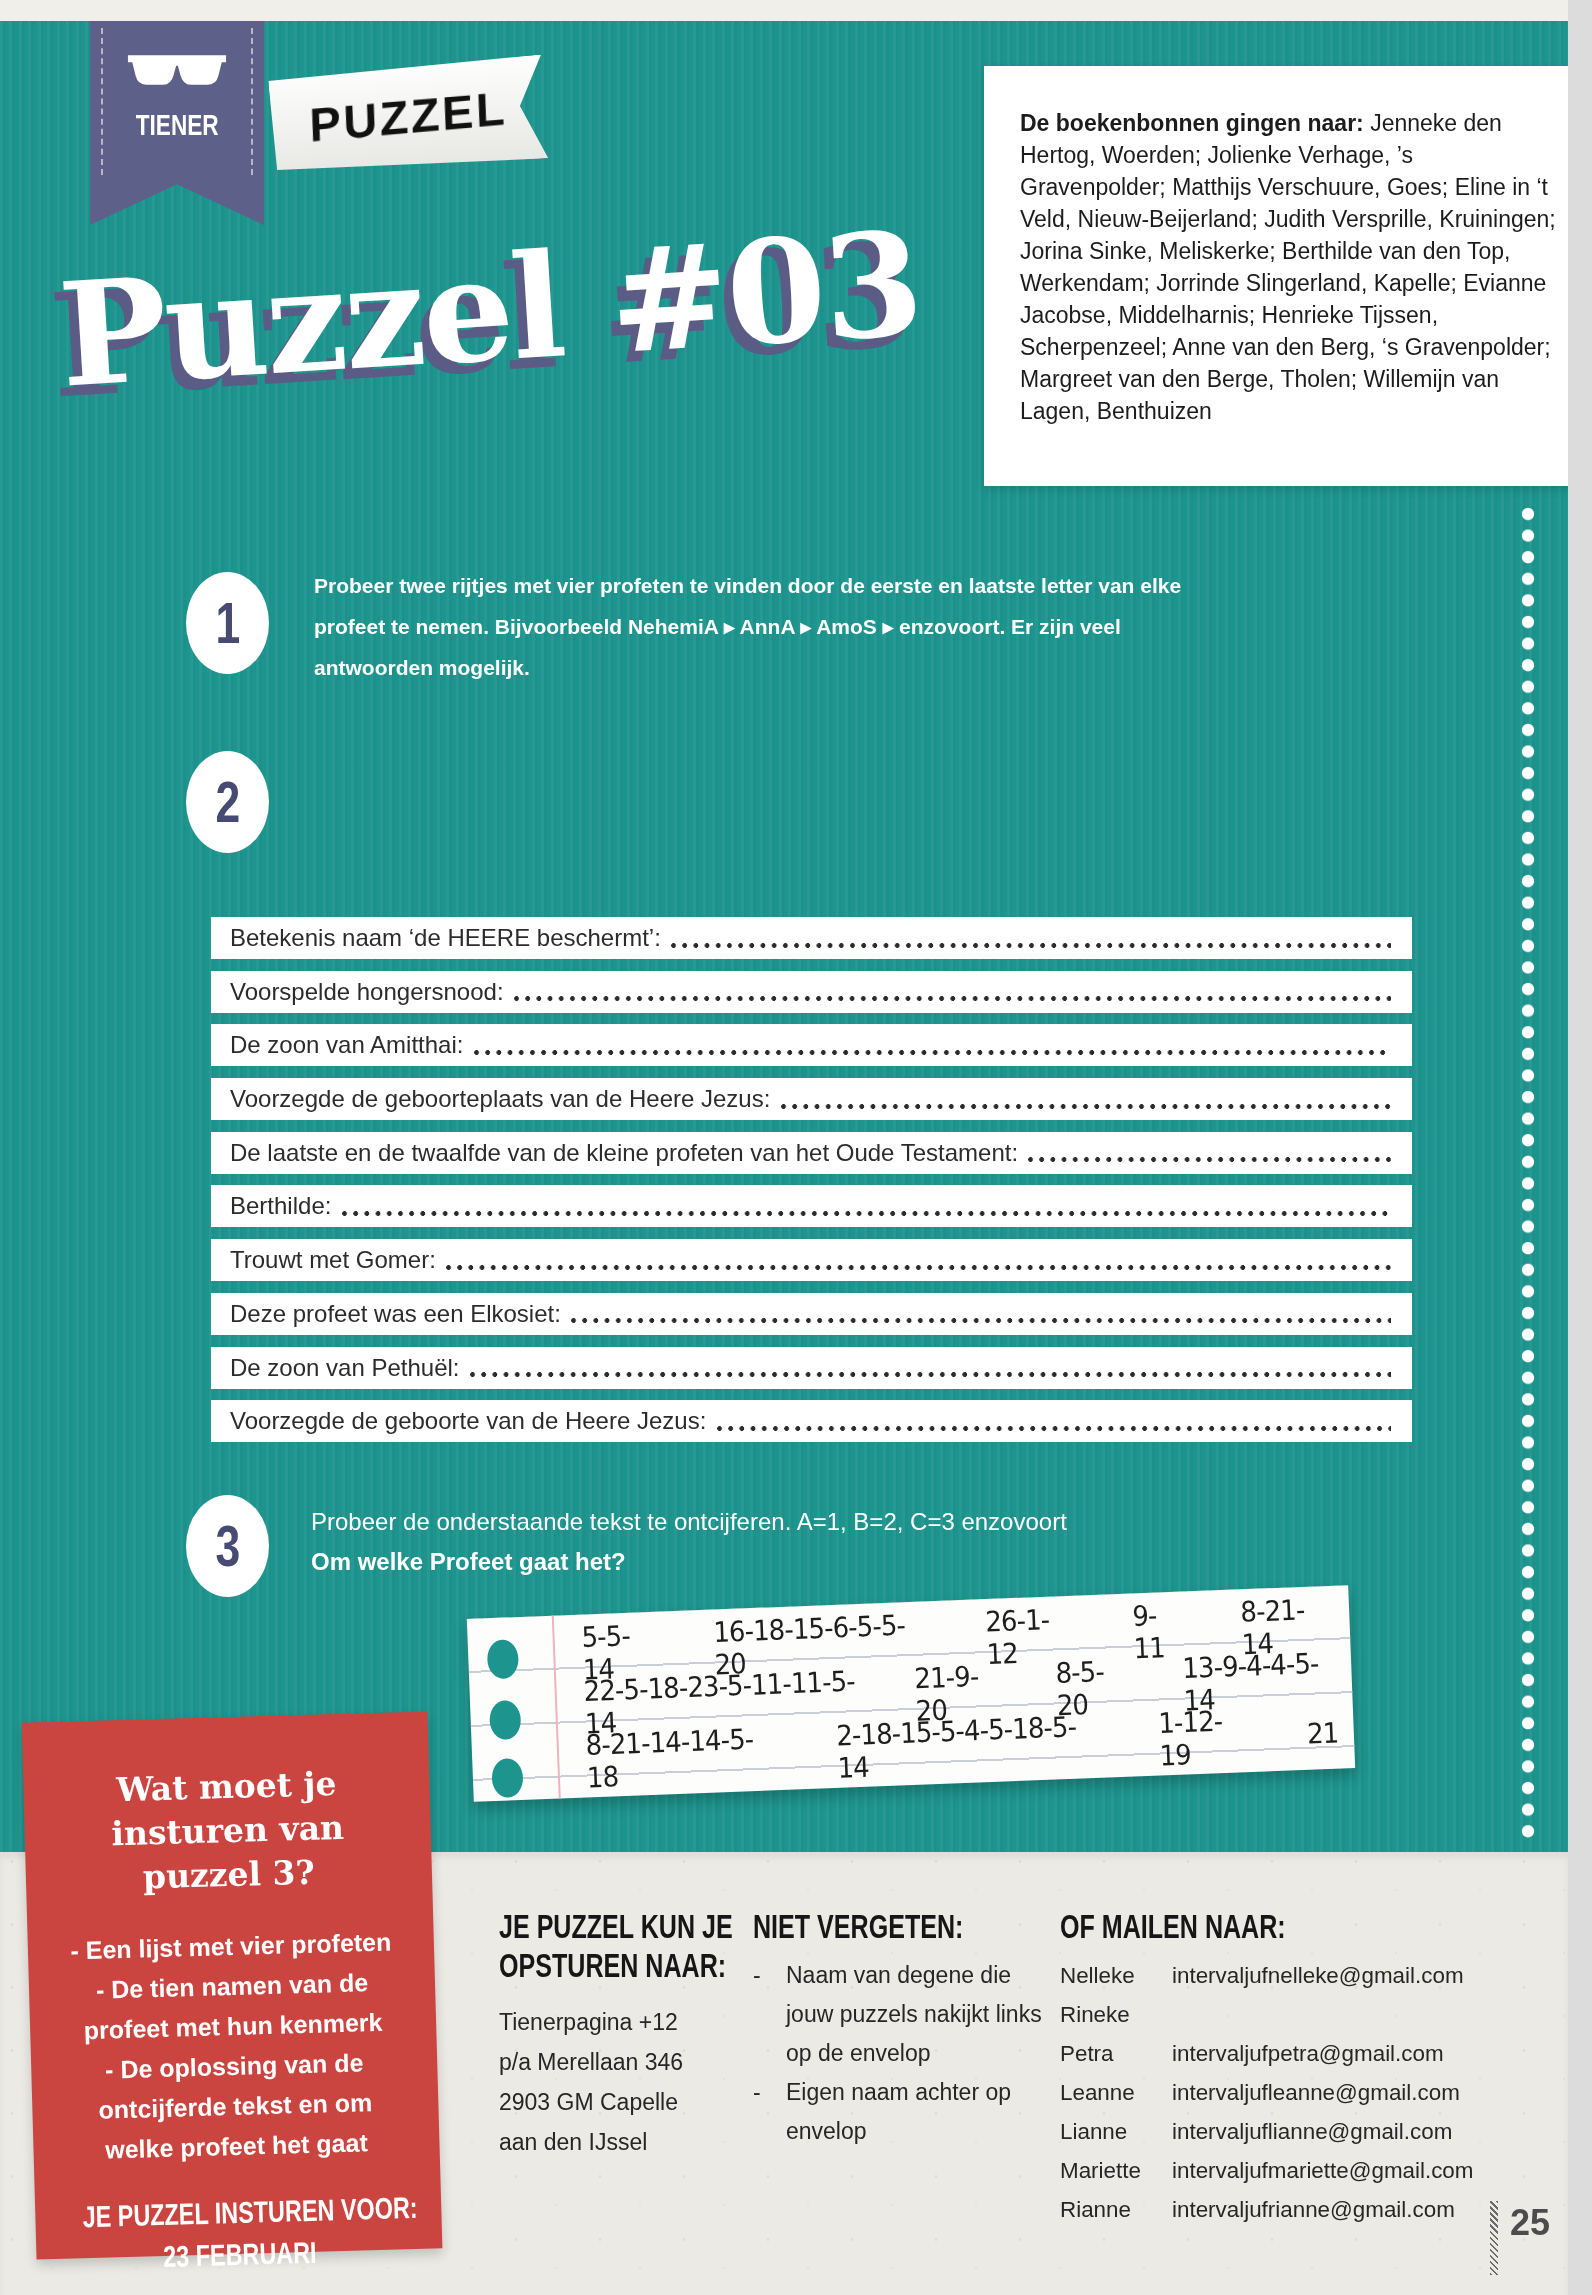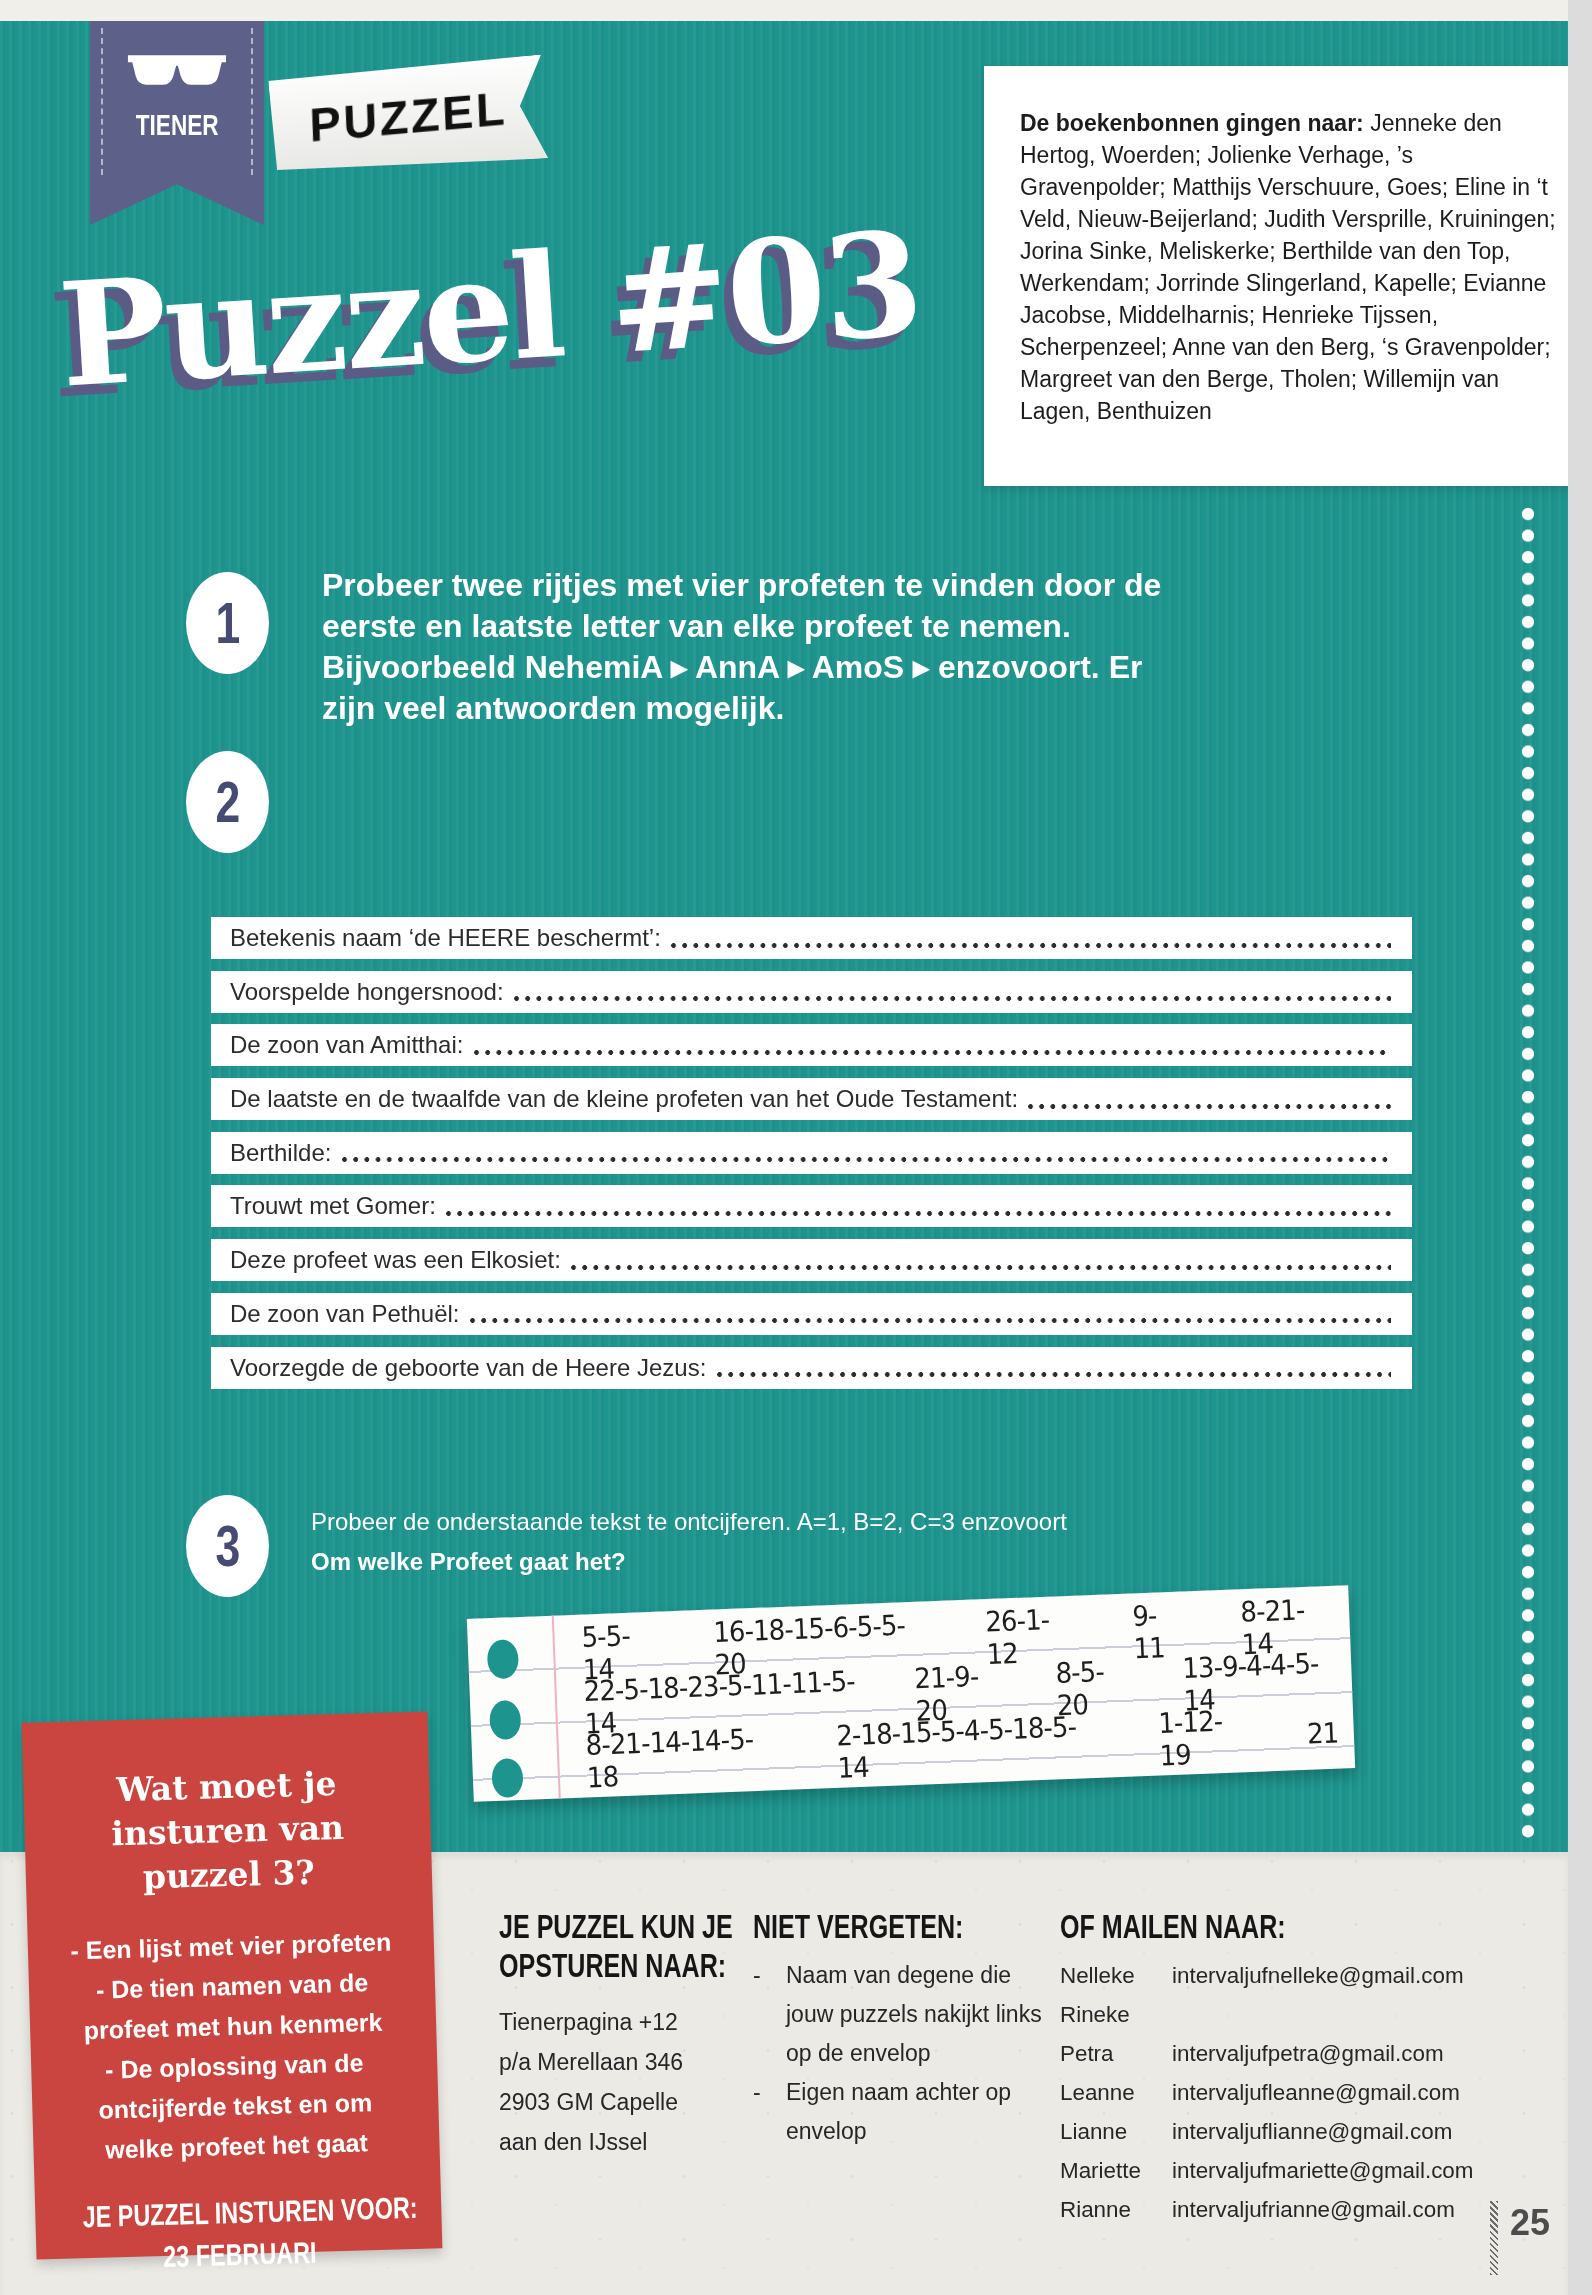--- a/index.html
+++ b/index.html
@@ -42,21 +42,21 @@
   .winners-intro{font-weight:bold;}
   
   .vdots{position:absolute;left:1521px;top:507px;width:14px;height:1339px;
         background-image:radial-gradient(circle at 7px 7px,#fff 5.6px,transparent 6.6px);
         background-size:14px 21.6px;background-repeat:repeat-y;}
   
   .circle{position:absolute;width:83px;height:102px;background:#fff;border-radius:50%;
         display:flex;align-items:center;justify-content:center;color:#474a73;font-weight:bold;font-size:57px;}
   .c1{left:186px;top:572px;} .c2{left:186px;top:751px;} .c3{left:186px;top:1495px;}
   .sec-text{position:absolute;color:#fff;}
-  .s1{left:322px;top:565px;width:880px;font-size:32px;font-weight:bold;line-height:41px;}
+  .s1{left:314px;top:565px;width:880px;font-size:21px;font-weight:bold;line-height:41px;}
   .s2{left:311px;top:747px;width:1122px;font-size:23px;font-weight:bold;line-height:38px;}
   .s3{left:311px;top:1502px;width:967px;font-size:24px;line-height:40px;}
   .s3-line2{font-weight:bold;}
   
   .bars{position:absolute;left:211px;top:917px;width:1201px;}
   .qbar{height:42px;margin-bottom:11.7px;background:#fff;display:flex;align-items:center;
         padding-left:19px;font-size:24px;color:#2c2c2c;}
   .dots{flex:1;align-self:flex-end;height:7px;margin:0 21px 10.4px 10.4px;
         background-image:radial-gradient(circle at 2.6px 3.5px,#2b2b2b 2.2px,transparent 2.6px);
         background-size:11.2px 7px;background-repeat:repeat-x;}
@@ -144,20 +144,24 @@
       </div>
       <div class="qbar">
         <span class="qlabel">Voorspelde hongersnood:</span>
         <span class="dots"></span>
       </div>
       <div class="qbar">
         <span class="qlabel">De zoon van Amitthai:</span>
         <span class="dots"></span>
       </div>
       <div class="qbar">
+        <span class="qlabel">Voorzegde de geboorteplaats van de Heere Jezus:</span>
+        <span class="dots"></span>
+      </div>
+      <div class="qbar">
         <span class="qlabel">De laatste en de twaalfde van de kleine profeten van het Oude Testament:</span>
         <span class="dots"></span>
       </div>
       <div class="qbar">
         <span class="qlabel">Berthilde:</span>
         <span class="dots"></span>
       </div>
       <div class="qbar">
         <span class="qlabel">Trouwt met Gomer:</span>
         <span class="dots"></span>

